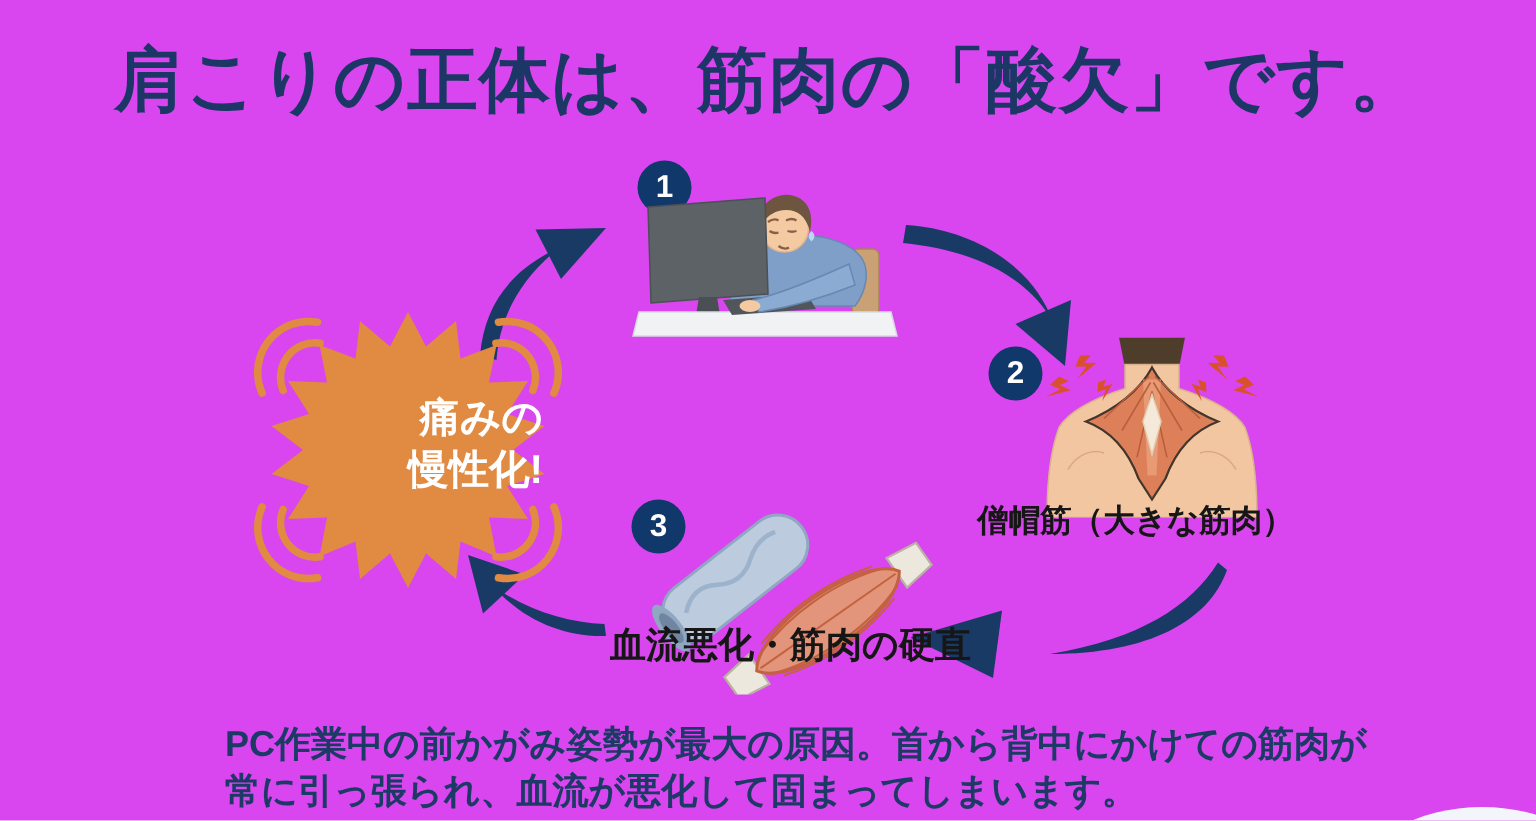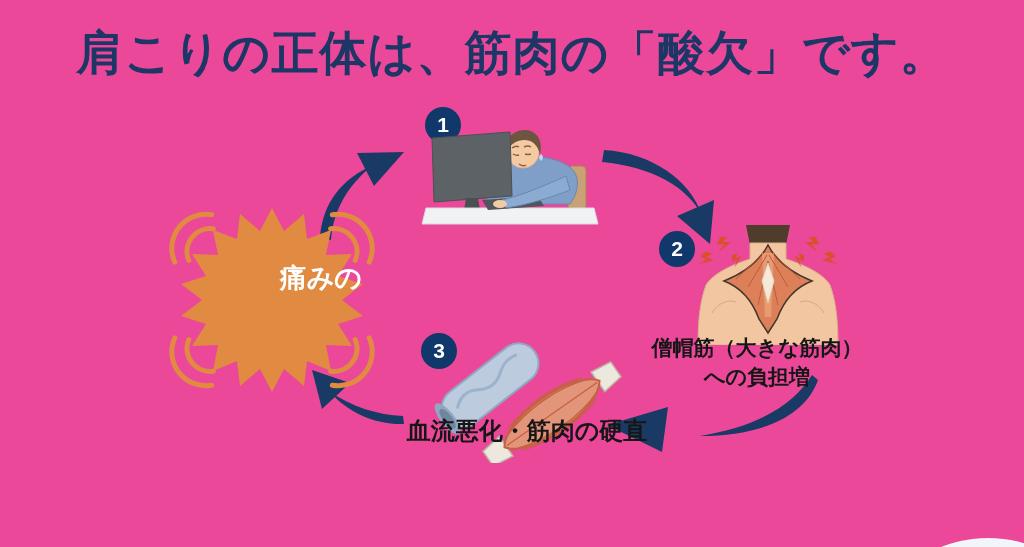--- a/index.html
+++ b/index.html
@@ -1,17 +1,17 @@
 <!DOCTYPE html>
 <html><head>
 <meta charset="utf-8">
 <style>
   html,body{margin:0;padding:0;background:#fff;}
   #stage{
-    position:relative;width:1024px;height:547px;background:#ec4899;
+    position:relative;width:1024px;height:547px;background:#d946ef;
     overflow:hidden;
     font-family:"Liberation Sans","DejaVu Sans",sans-serif;
   }
   .abs{position:absolute;}
   #title{
     left:0;top:22px;width:1024px;text-align:center;
     font-size:47px;font-weight:800;color:#1c3766;letter-spacing:1px;
     white-space:nowrap;
   }
   .badge{
@@ -77,20 +77,21 @@
         <g transform="translate(272 300) rotate(-142) translate(88 0)">
           <path d="M 12 -30 A 34 34 0 0 1 12 30"></path>
             <path d="M 2 -20 A 23 23 0 0 1 2 20"></path>
         </g>
       </g>
     </g>
   </svg>
 
   <div id="burst-text" class="abs">
     <div>痛みの</div>
+    <div>慢性化!</div>
   </div>
 
   <div class="abs badge" style="left:425px;top:107px">1</div>
   <svg class="abs" style="left:420px;top:112px" width="180" height="118" viewBox="0 0 180 118">
     <rect x="148" y="54" width="18" height="44" rx="4" fill="#c9a174" stroke="#ab8256"></rect>
     <path d="M 92 50 C 76 60 68 76 66 92 L 150 92 C 157 83 160 70 155 61 C 149 51 132 45 116 45 C 107 44 98 46 92 50 Z" fill="#7f9fc8" stroke="#6888b1"></path>
     <circle cx="103" cy="40" r="16" fill="#f4caa2" stroke="#e3b58b"></circle>
     <path d="M 86 40 C 84 24 97 17 106 18 C 118 19 123 30 120 42 C 117 32 112 28 104 28 C 96 28 90 33 86 40 Z" fill="#6e553f"></path>
     <g stroke="#8a5f46" stroke-width="1.5" fill="none">
       <path d="M 92 36 q 4 -3 7 -1"></path>
@@ -137,21 +138,20 @@
       <use href="#bolt" transform="translate(30 12) rotate(15)"></use>
       <use href="#bolt" transform="translate(16 26) rotate(40)"></use>
       <use href="#bolt" transform="translate(42 30) rotate(-5) scale(0.8)"></use>
       <use href="#bolt" transform="translate(126 12) scale(-1 1) rotate(15)"></use>
       <use href="#bolt" transform="translate(140 26) scale(-1 1) rotate(40)"></use>
       <use href="#bolt" transform="translate(114 30) scale(-1 1) rotate(-5) scale(0.8)"></use>
     </g>
   </svg>
   <div class="abs step-label" style="left:633px;top:333px;width:248px;font-size:21px">
     <div>僧帽筋（大きな筋肉）</div>
-    <div>への負担増</div>
   </div>
 
   <div class="abs badge" style="left:421px;top:333px">3</div>
   <svg class="abs" style="left:430px;top:328px" width="195" height="135" viewBox="0 0 195 135">
     <g transform="translate(16 92) rotate(-38)">
       <rect x="0" y="-20" width="112" height="40" rx="20" fill="#bccbde" stroke="#90a7c2" stroke-width="2"></rect>
       <path d="M 16 -2 q 14 -12 28 -2 q 14 10 28 0 q 12 -8 24 -4" stroke="#9db3cc" stroke-width="3" fill="none"></path>
       <ellipse cx="2" cy="0" rx="7" ry="19" fill="#90a7c2"></ellipse>
       <ellipse cx="2" cy="0" rx="4.5" ry="12" fill="#6f85a0"></ellipse>
     </g>
@@ -165,14 +165,18 @@
         <path d="M -52 7 C -20 19 20 19 52 7"></path>
         <path d="M -45 -13 C -16 -22 16 -22 45 -13"></path>
         <path d="M -45 13 C -16 22 16 22 45 13"></path>
       </g>
     </g>
   </svg>
   <div class="abs step-label" style="left:397px;top:416px;width:260px;font-size:24px">
     <div>血流悪化・筋肉の硬直</div>
   </div>
 
+  <div id="footer" class="abs">
+    <div>PC作業中の前かがみ姿勢が最大の原因。首から背中にかけての筋肉が</div>
+    <div>常に引っ張られ、血流が悪化して固まってしまいます。</div>
+  </div>
 
 </div>
 
 </body></html>

